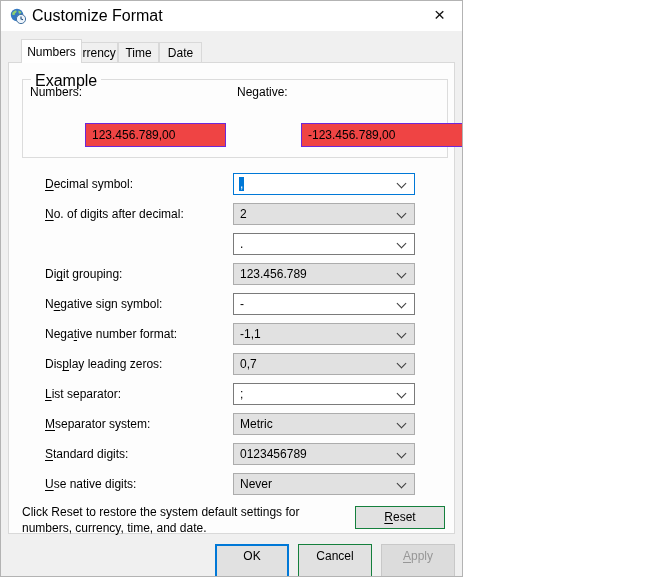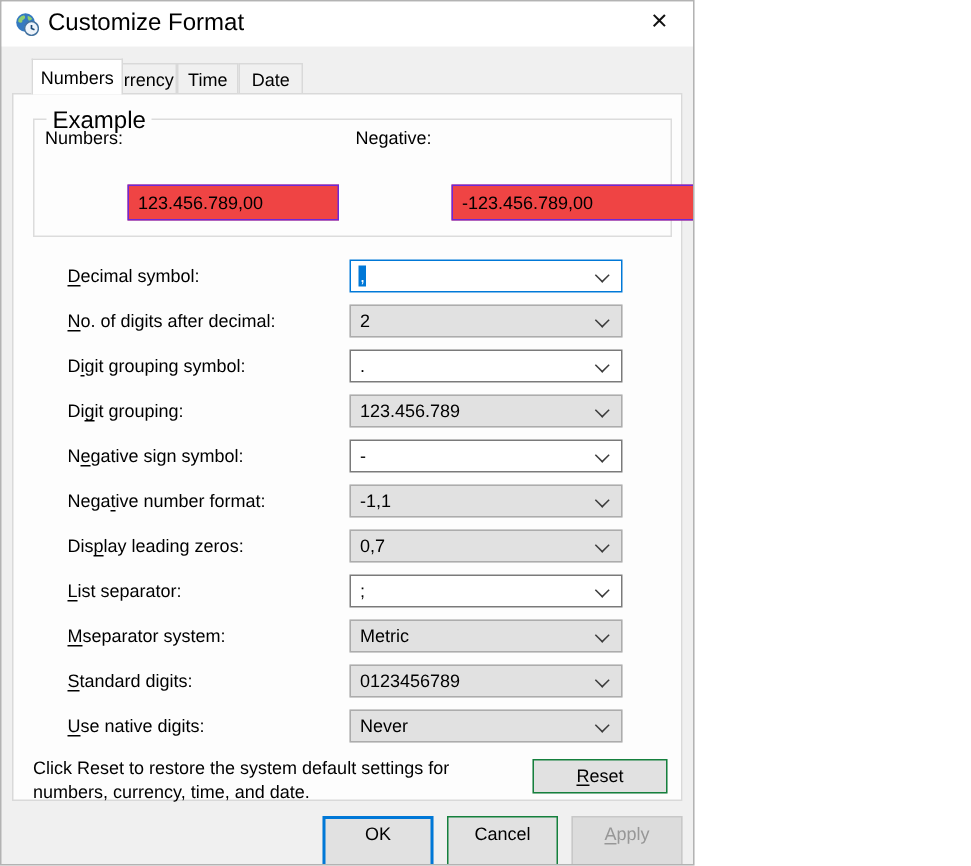--- a/index.html
+++ b/index.html
@@ -111,21 +111,20 @@
 
     <div class="row" style="top:140px;">
       <span class="rowlabel"><span></span><span class="accel">N</span><span>o. of digits after decimal:</span></span>
       <div class="combo list">
         <span class="cval">2</span>
         <span class="chev"></span>
       </div>
     </div>
 
     <div class="row" style="top:170px;">
-      <span class="rowlabel"><span>D</span><span class="accel">i</span><span>git grouping symbol:</span></span>
       <div class="combo edit">
         <span class="cval">.</span>
         <span class="chev"></span>
       </div>
     </div>
 
     <div class="row" style="top:200px;">
       <span class="rowlabel"><span>Di</span><span class="accel">g</span><span>it grouping:</span></span>
       <div class="combo list">
         <span class="cval">123.456.789</span>

